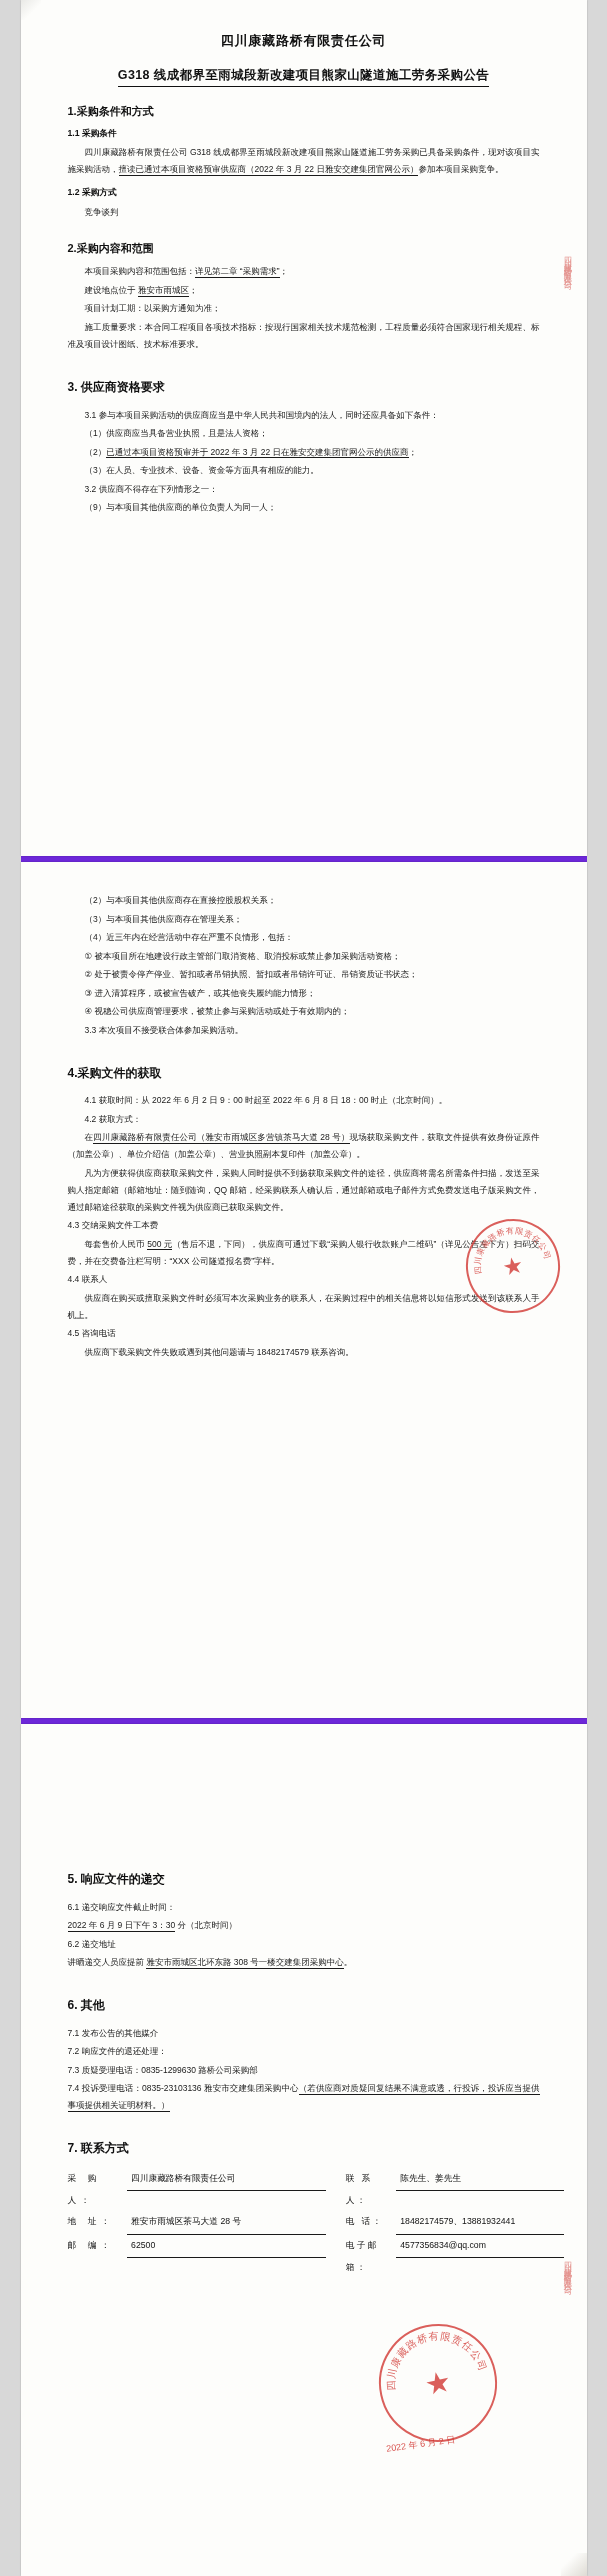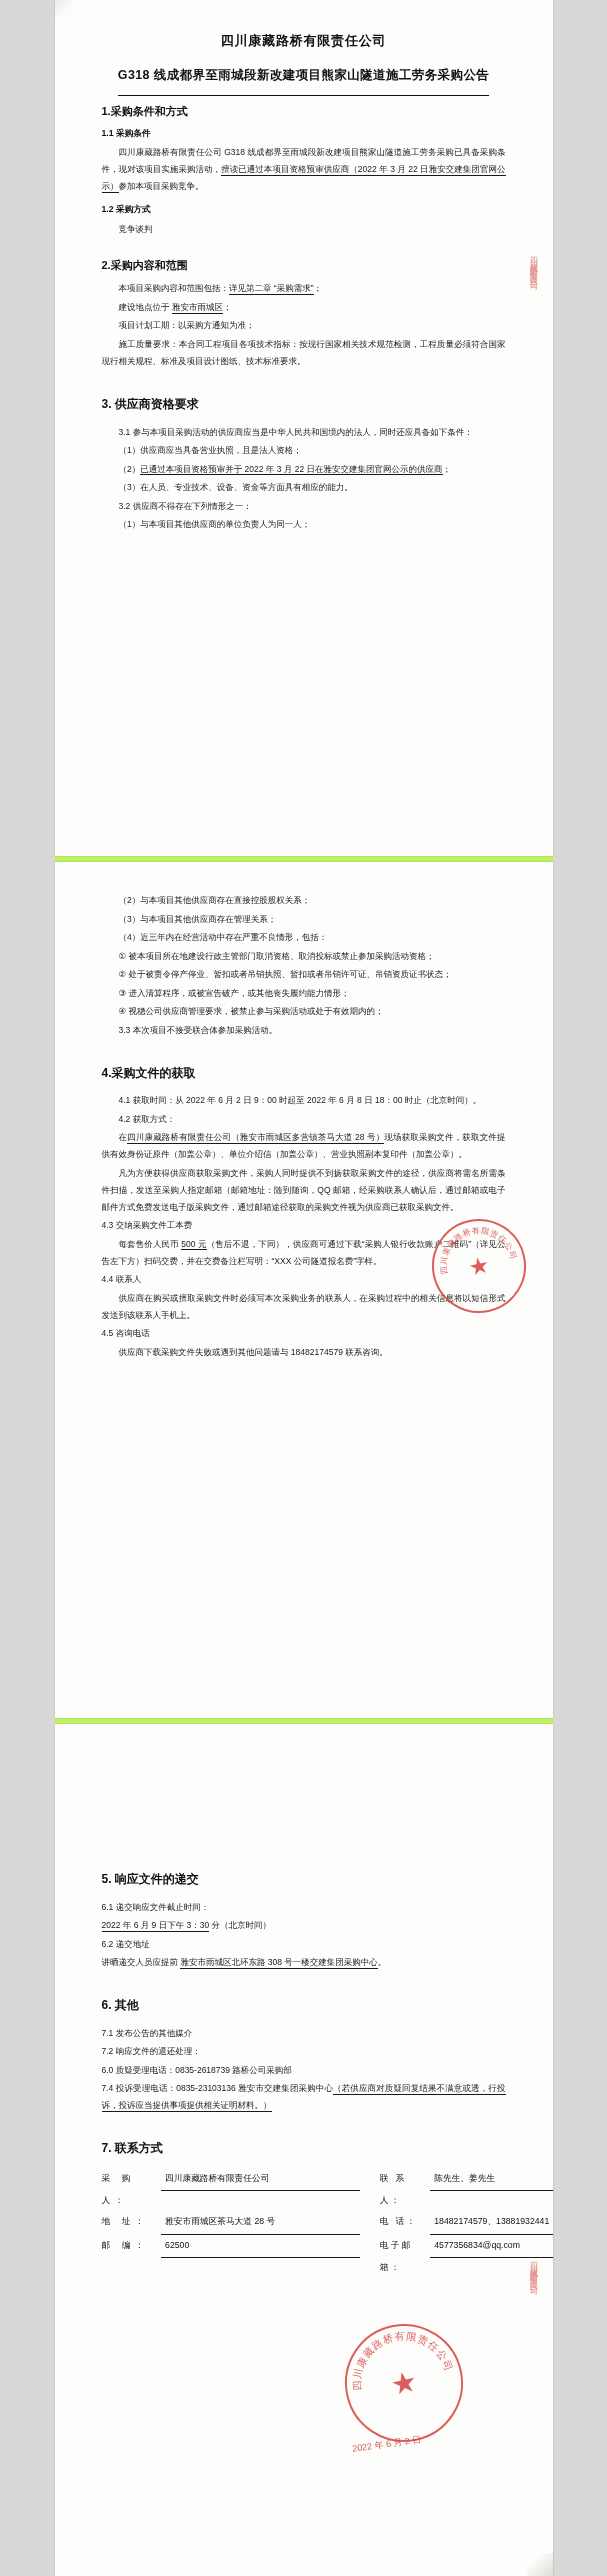--- a/index.html
+++ b/index.html
@@ -1,24 +1,24 @@
 <!DOCTYPE html>
 <html style="font-size:12px"><head>
 <meta charset="utf-8">
 <style>
   html,body{margin:0;padding:0;background:#d8d8d8;}
   body{font-family:"Liberation Sans","DejaVu Sans",sans-serif;}
-  .doc{width:498px;margin:0 auto;position:relative;background:#bef264;border-radius:24px;}
+  .doc{width:566px;margin:0 auto;position:relative;background:#6d28d9;border-radius:24px;}
   .page{background:#fdfdfb;position:relative;box-shadow:0 0 1.5px rgba(0,0,0,.25);overflow:hidden;}
   .page.p1{height:856px;padding:26px 47px 0 47px;box-sizing:border-box;}
   .page.p2{height:856px;padding:30px 47px 0 47px;box-sizing:border-box;margin-top:6px;}
   .page.p3{height:852px;padding:30px 47px 4px 47px;box-sizing:border-box;margin-top:6px;}
   .company{text-align:center;font-size:13px;font-weight:bold;color:#111;letter-spacing:0.8px;margin-top:6px;}
   .title{text-align:center;font-size:12.5px;font-weight:bold;color:#111;margin-top:16.7px;letter-spacing:0.4px;}
-  .title span{border-bottom:1.2px solid #111;padding-bottom:13px;}
+  .title span{border-bottom:1.2px solid #111;padding-bottom:4px;}
   h2.sec{font-size:11px;font-weight:bold;color:#111;margin:20px 0 7.6px 0;}
   h2.sec.big{font-size:12px;margin:26px 0 10.6px 0;}
   .sub{font-size:8.7px;font-weight:bold;color:#111;margin:9px 0 4.6px 0;}
   p.t{font-size:8.5px;line-height:2.0;color:#1a1a1a;margin:0 0 1.5px 0;text-align:justify;text-indent:2em;}
   p.t.noind{text-indent:0;}
   .u{border-bottom:0.8px solid #1a1a1a;padding-bottom:0.8px;}
   
   .contact{margin-top:10.6px;font-size:8.7px;color:#111;line-height:2.5;}
   .crow{display:flex;align-items:flex-start;}
   .clabel{width:59px;letter-spacing:4.6px;flex:none;}
@@ -61,21 +61,21 @@
     <p class="t"><span>建设地点位于 </span><span class="u">雅安市雨城区</span><span>；</span></p>
     <p class="t">项目计划工期：以采购方通知为准；</p>
     <p class="t">施工质量要求：本合同工程项目各项技术指标：按现行国家相关技术规范检测，工程质量必须符合国家现行相关规程、标准及项目设计图纸、技术标准要求。</p>
 
     <h2 class="sec big">3. 供应商资格要求</h2>
     <p class="t">3.1 参与本项目采购活动的供应商应当是中华人民共和国境内的法人，同时还应具备如下条件：</p>
     <p class="t">（1）供应商应当具备营业执照，且是法人资格；</p>
     <p class="t"><span>（2）</span><span class="u">已通过本项目资格预审并于 2022 年 3 月 22 日在雅安交建集团官网公示的供应商</span><span>；</span></p>
     <p class="t">（3）在人员、专业技术、设备、资金等方面具有相应的能力。</p>
     <p class="t">3.2 供应商不得存在下列情形之一：</p>
-    <p class="t">（1）与本项目其他供应商的单位负责人为同一人；</p>
+    <p class="t">（9）与本项目其他供应商的单位负责人为同一人；</p>
 
     <div class="edge-seal" style="top:250px;">
       <div class="lbl">四川康藏路桥有限责任公司</div>
     </div>
   </div>
 
   <div class="page p2">
     <p class="t">（2）与本项目其他供应商存在直接控股股权关系；</p>
     <p class="t">（3）与本项目其他供应商存在管理关系；</p>
     <p class="t">（4）近三年内在经营活动中存在严重不良情形，包括：</p>
@@ -114,21 +114,21 @@
     <div style="height:91px"></div>
     <h2 class="sec big">5.  响应文件的递交</h2>
     <p class="t noind">6.1 递交响应文件截止时间：</p>
     <p class="t noind"><span class="u">2022 年 6 月 9 日下午 3：30</span><span> 分（北京时间）</span></p>
     <p class="t noind">6.2 递交地址</p>
     <p class="t noind"><span>讲晒递交人员应提前 </span><span class="u">雅安市雨城区北环东路 308 号一楼交建集团采购中心</span><span>。</span></p>
 
     <h2 class="sec big">6.  其他</h2>
     <p class="t noind">7.1 发布公告的其他媒介</p>
     <p class="t noind">7.2 响应文件的退还处理：</p>
-    <p class="t noind">6.0 质疑受理电话：0835-2618739 路桥公司采购部</p>
+    <p class="t noind">7.3 质疑受理电话：0835-1299630 路桥公司采购部</p>
     <p class="t noind"><span>7.4 投诉受理电话：0835-23103136 雅安市交建集团采购中心</span><span class="u">（若供应商对质疑回复结果不满意或透，行投诉，投诉应当提供事项提供相关证明材料。）</span></p>
 
     <h2 class="sec big">7. 联系方式</h2>
 
     <div class="contact">
       <div class="crow">
         <span class="clabel">采 购 人：</span>
         <span class="cval wide">四川康藏路桥有限责任公司</span>
         <span class="cright">
           <span class="clabel2">联 系 人：</span>

